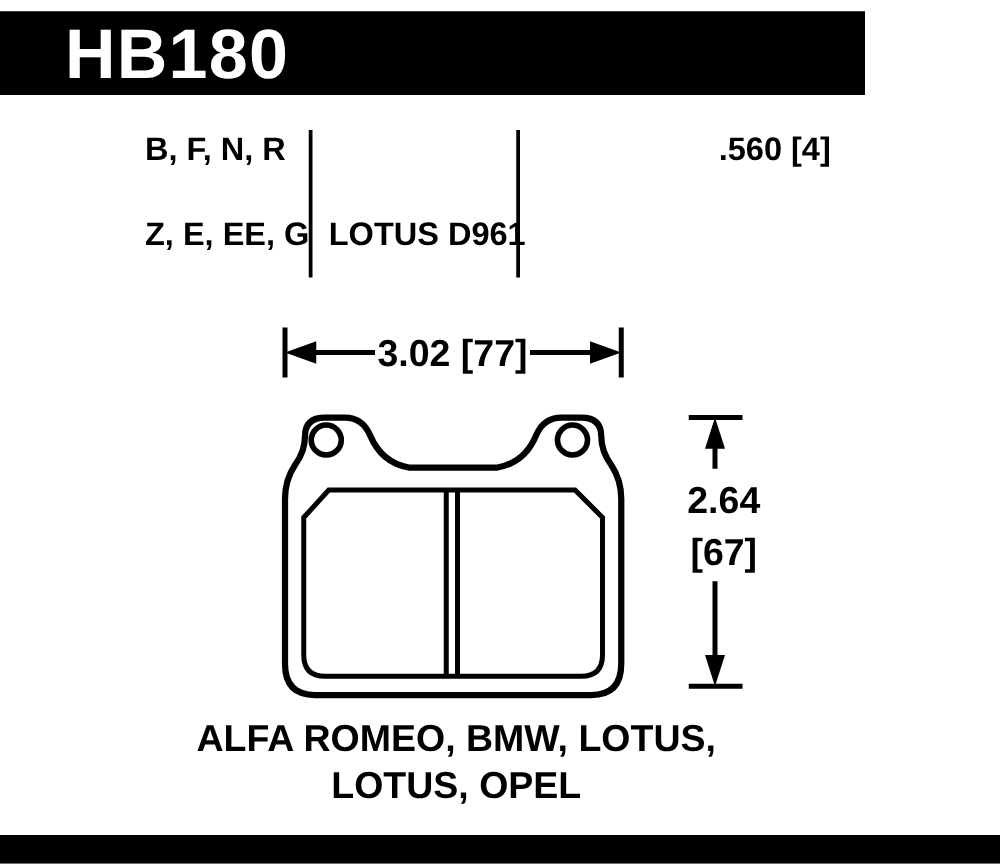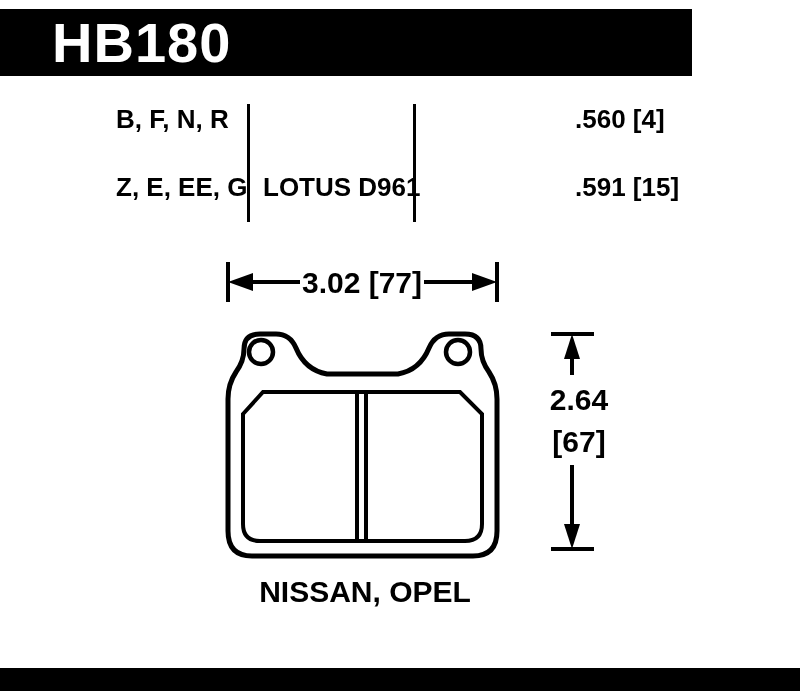--- a/index.html
+++ b/index.html
@@ -72,21 +72,20 @@
     <div class="tdivider d1"></div>
     <div class="tdivider d2"></div>
 
     <div class="trow r0">
       <span class="cell compounds">B, F, N, R</span>
       <span class="cell thickness">.560 [4]</span>
     </div>
     <div class="trow r1">
       <span class="cell compounds">Z, E, EE, G</span>
       <span class="cell fmsi">LOTUS D961</span>
-      <span class="cell thickness">.591 [15]</span>
     </div>
   </div>
 
   <svg class="drawing-svg" viewBox="0 240 800 335" xmlns="http://www.w3.org/2000/svg">
 
     <g stroke="#000" stroke-width="4" fill="#000">
       <line x1="228" y1="262" x2="228" y2="302"></line>
       <line x1="497" y1="262" x2="497" y2="302"></line>
       <line x1="300" y1="282" x2="248" y2="282"></line>
       <polygon points="228,282 253,273 253,291" stroke="none"></polygon>
@@ -117,18 +116,19 @@
       <line x1="572" y1="352" x2="572" y2="375"></line>
       <polygon points="572,334 564,359 580,359" stroke="none"></polygon>
       <line x1="572" y1="465" x2="572" y2="531"></line>
       <polygon points="572,549 564,524 580,524" stroke="none"></polygon>
     </g>
     <text class="dim-text" x="579" y="410" text-anchor="middle">2.64</text>
     <text class="dim-text" x="579" y="452" text-anchor="middle">[67]</text>
   </svg>
 
   <div class="applications">
-    <div>NISSAN, OPEL</div>
+    <div>ALFA ROMEO, BMW, LOTUS,</div>
+    <div>LOTUS, OPEL</div>
   </div>
 
   <div class="bottom-bar"></div>
 
 </div>
 
 </body></html>

